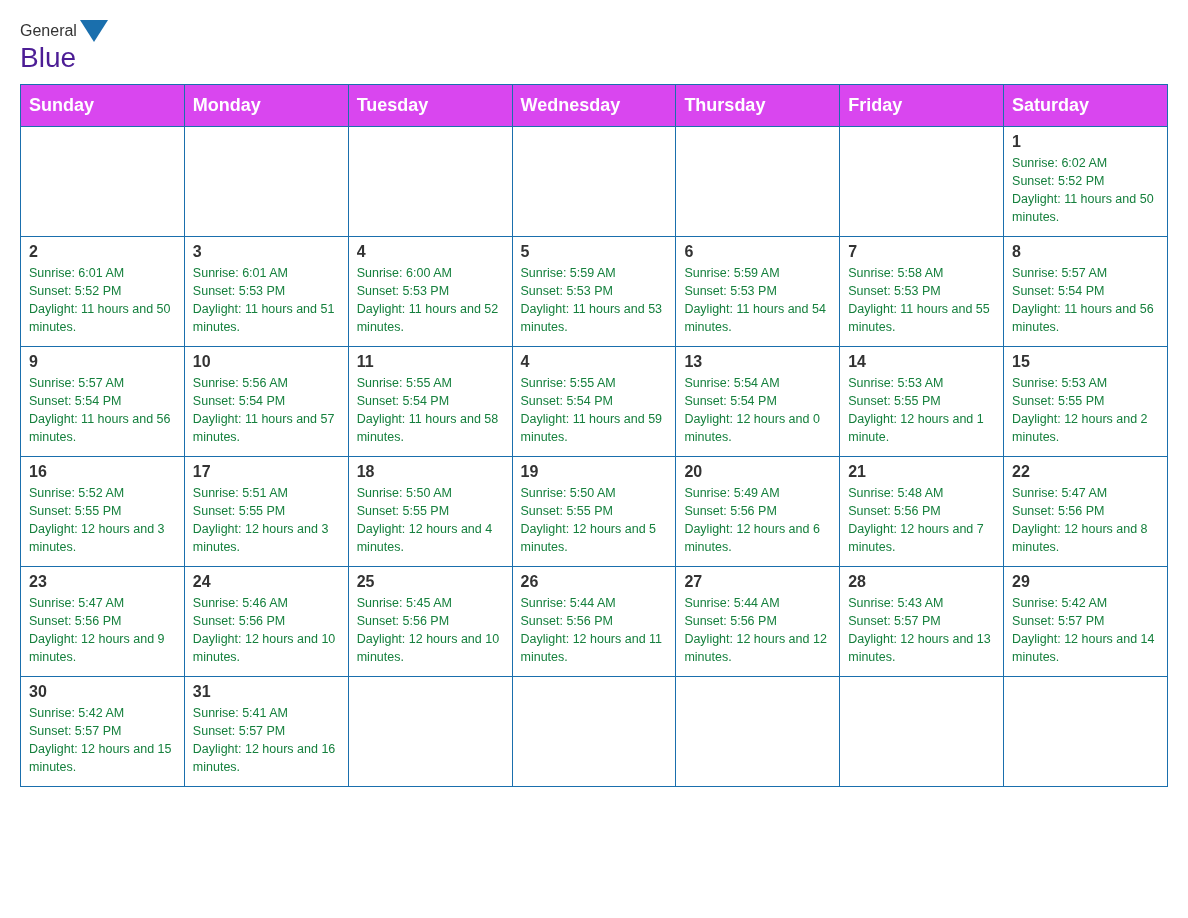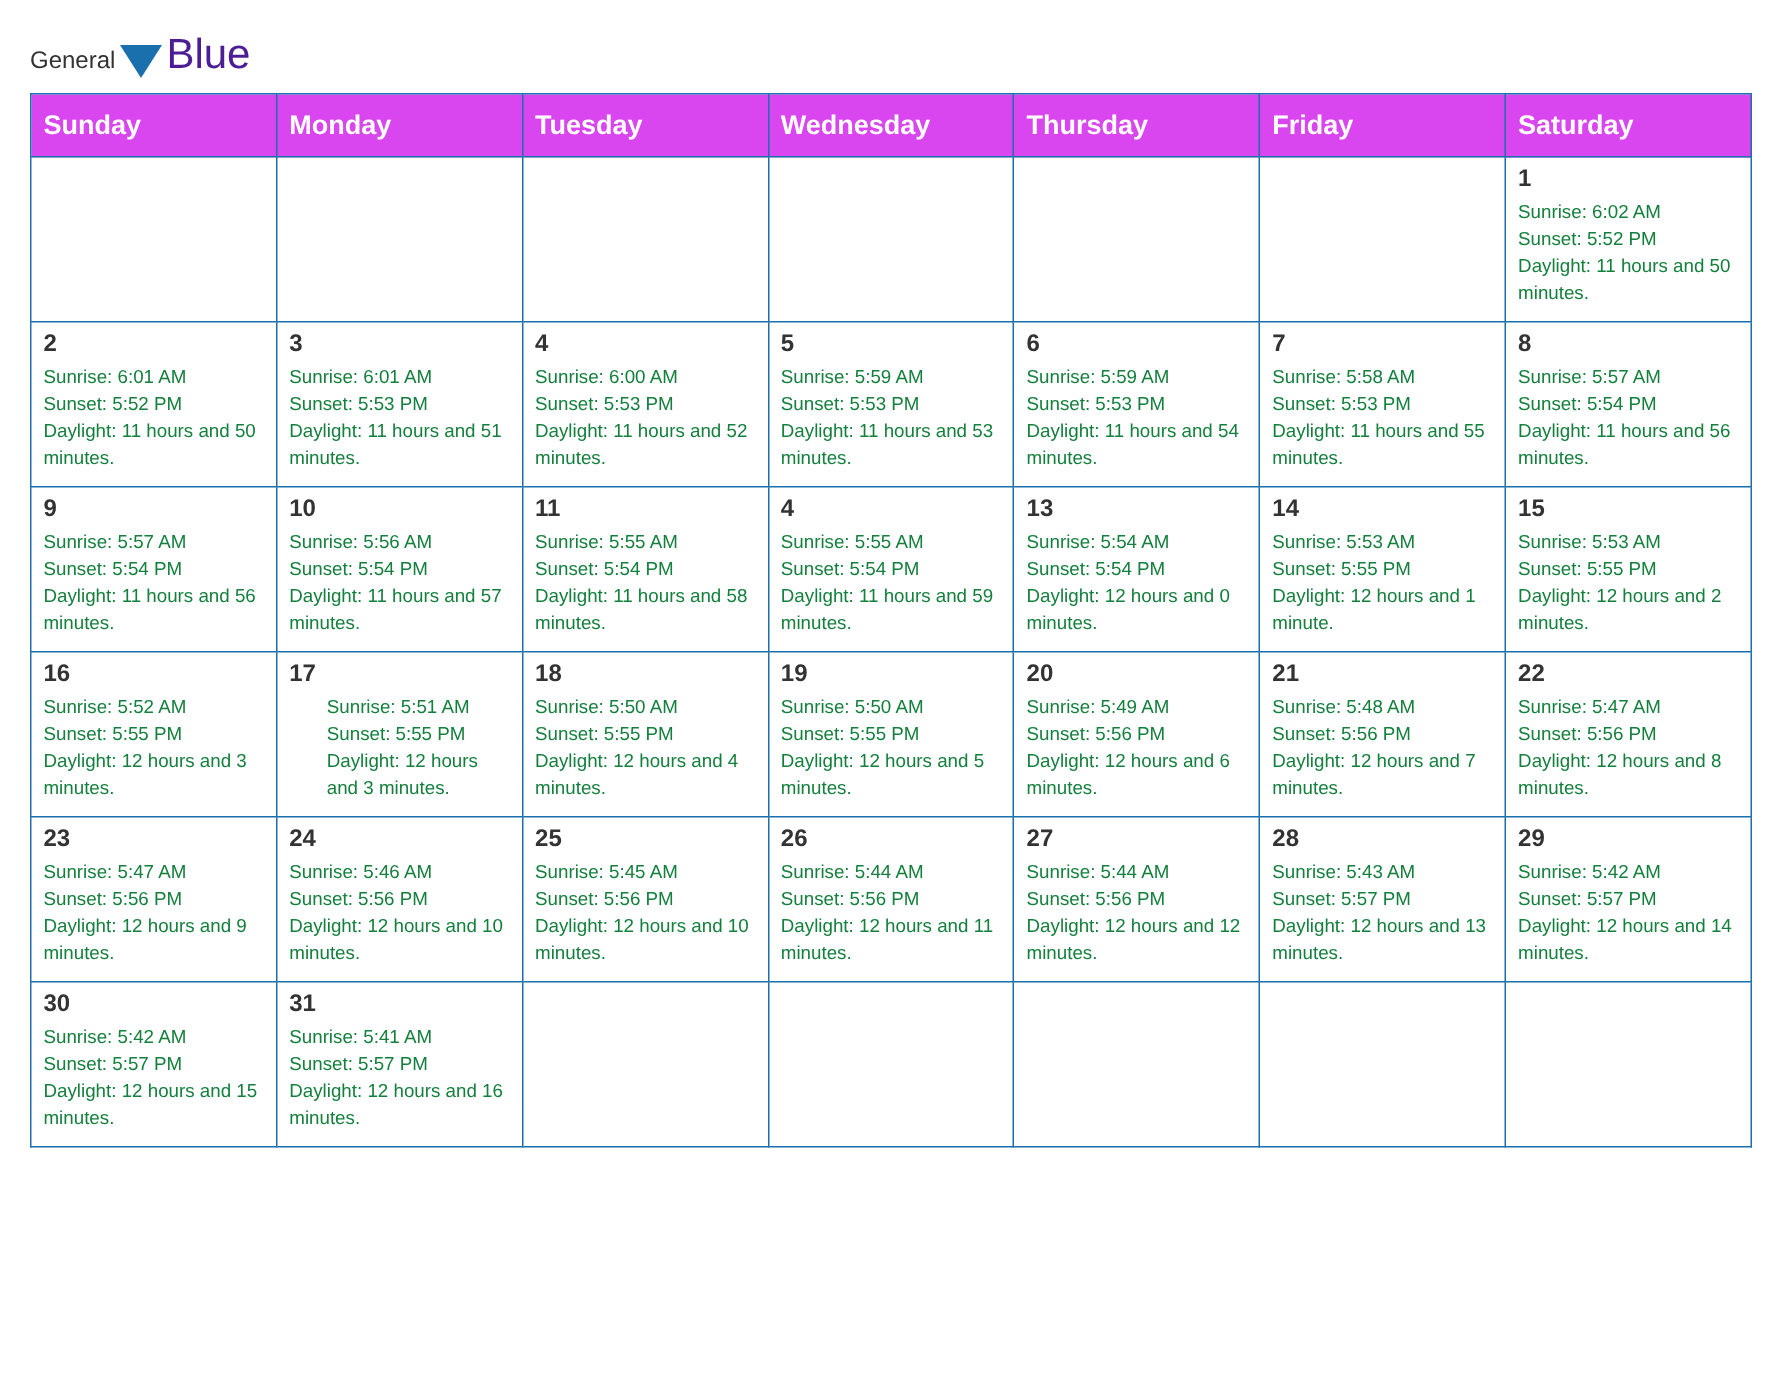--- a/index.html
+++ b/index.html
@@ -11,22 +11,22 @@
       min-height: 918px;
     }
     .header-area {
       display: flex;
       justify-content: space-between;
       align-items: flex-start;
       margin-bottom: 10px;
     }
     .logo-container {
       display: flex;
-      flex-direction: row;
-      align-items: flex-end;
+      flex-direction: column;
+      align-items: flex-start;
     }
     .logo-general { color: #333; }
     .logo-triangle {
       width: 0; height: 0;
       border-left: 14px solid transparent;
       border-right: 14px solid transparent;
       border-top: 22px solid #1a6fad;
       margin: 0 3px;
       display: inline-block;
     }
@@ -219,21 +219,21 @@
       </tr>
       <tr>
         <td>
           <span class="day-number">16</span>
           <div class="day-info" style="white-space: pre-line;">Sunrise: 5:52 AM
 Sunset: 5:55 PM
 Daylight: 12 hours and 3 minutes.</div>
         </td>
         <td>
           <span class="day-number">17</span>
-          <div class="day-info" style="white-space: pre-line; margin-left: 25px;">Sunrise: 5:51 AM
+          <div class="day-info" style="white-space: pre-line;">Sunrise: 5:51 AM
 Sunset: 5:55 PM
 Daylight: 12 hours and 3 minutes.</div>
         </td>
         <td>
           <span class="day-number">18</span>
           <div class="day-info" style="white-space: pre-line;">Sunrise: 5:50 AM
 Sunset: 5:55 PM
 Daylight: 12 hours and 4 minutes.</div>
         </td>
         <td>

